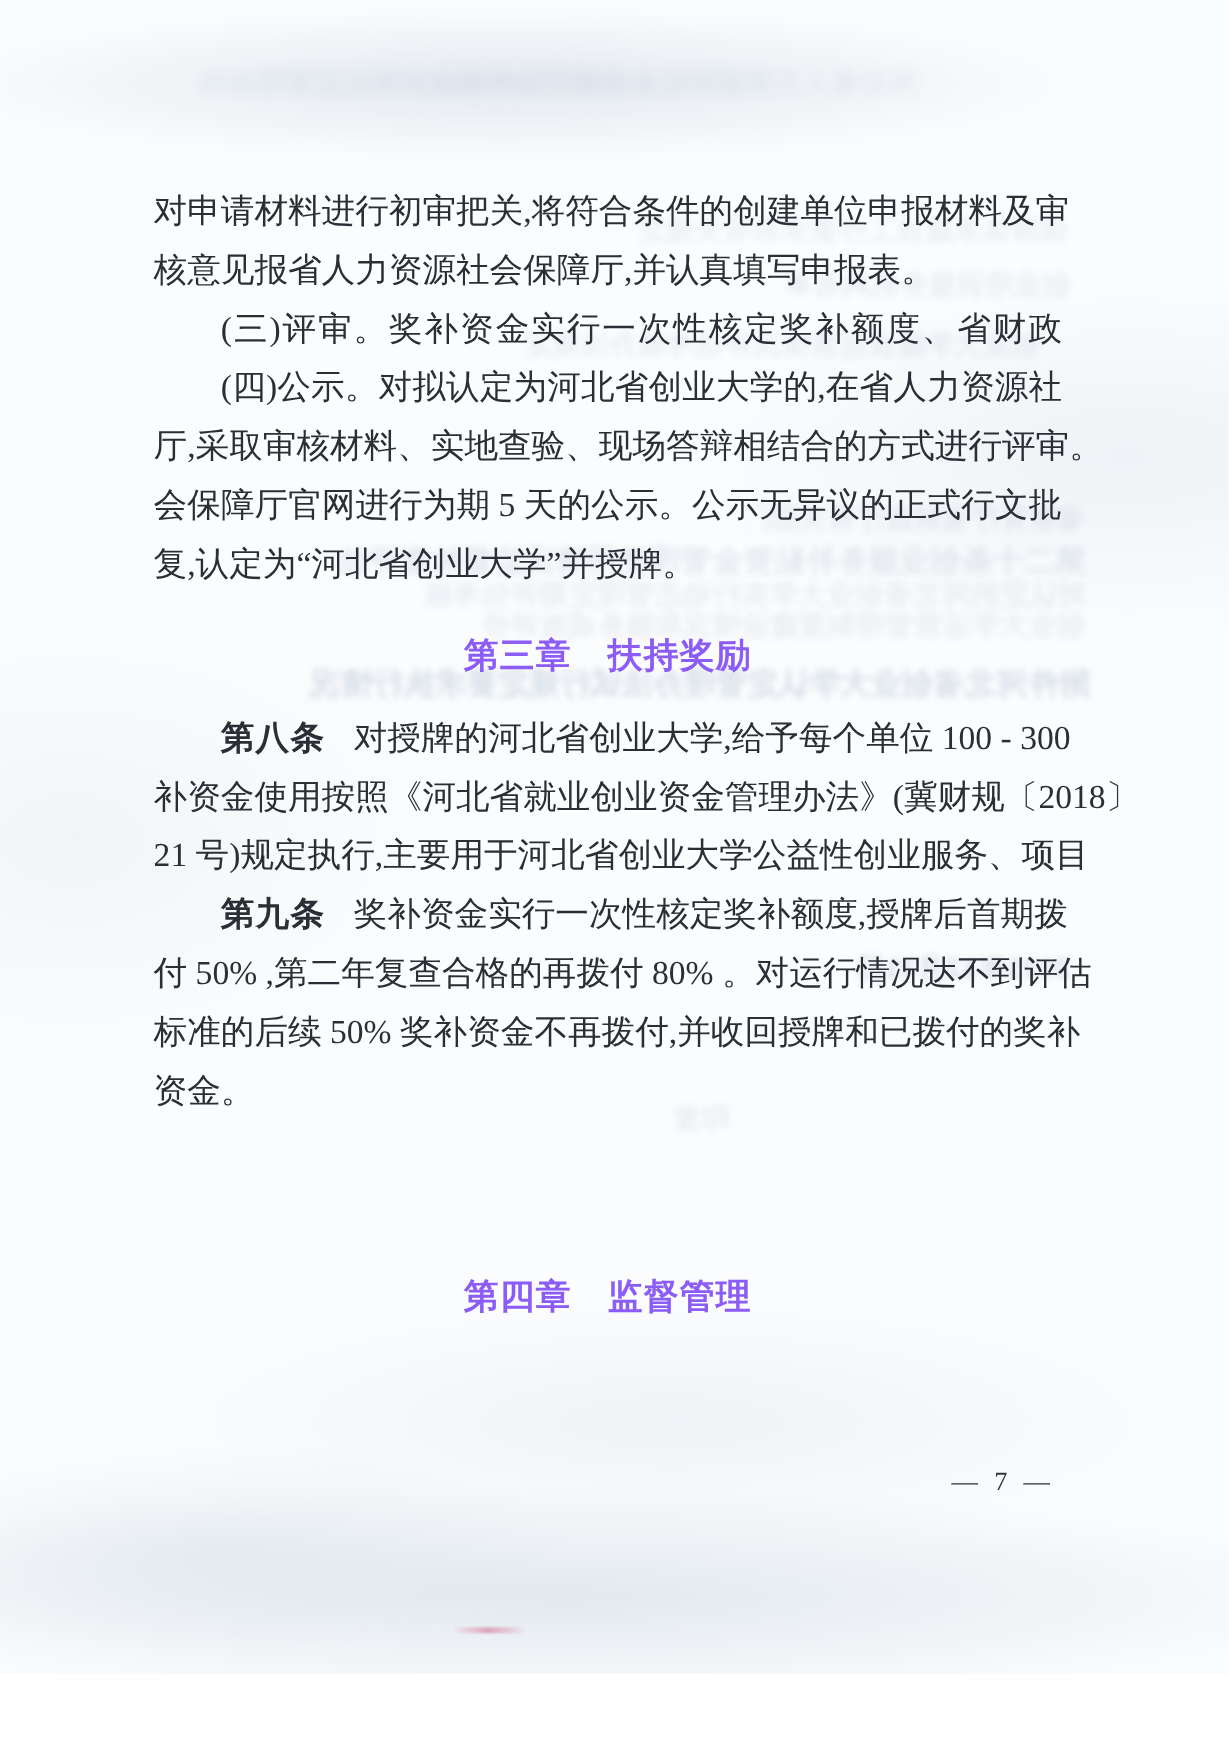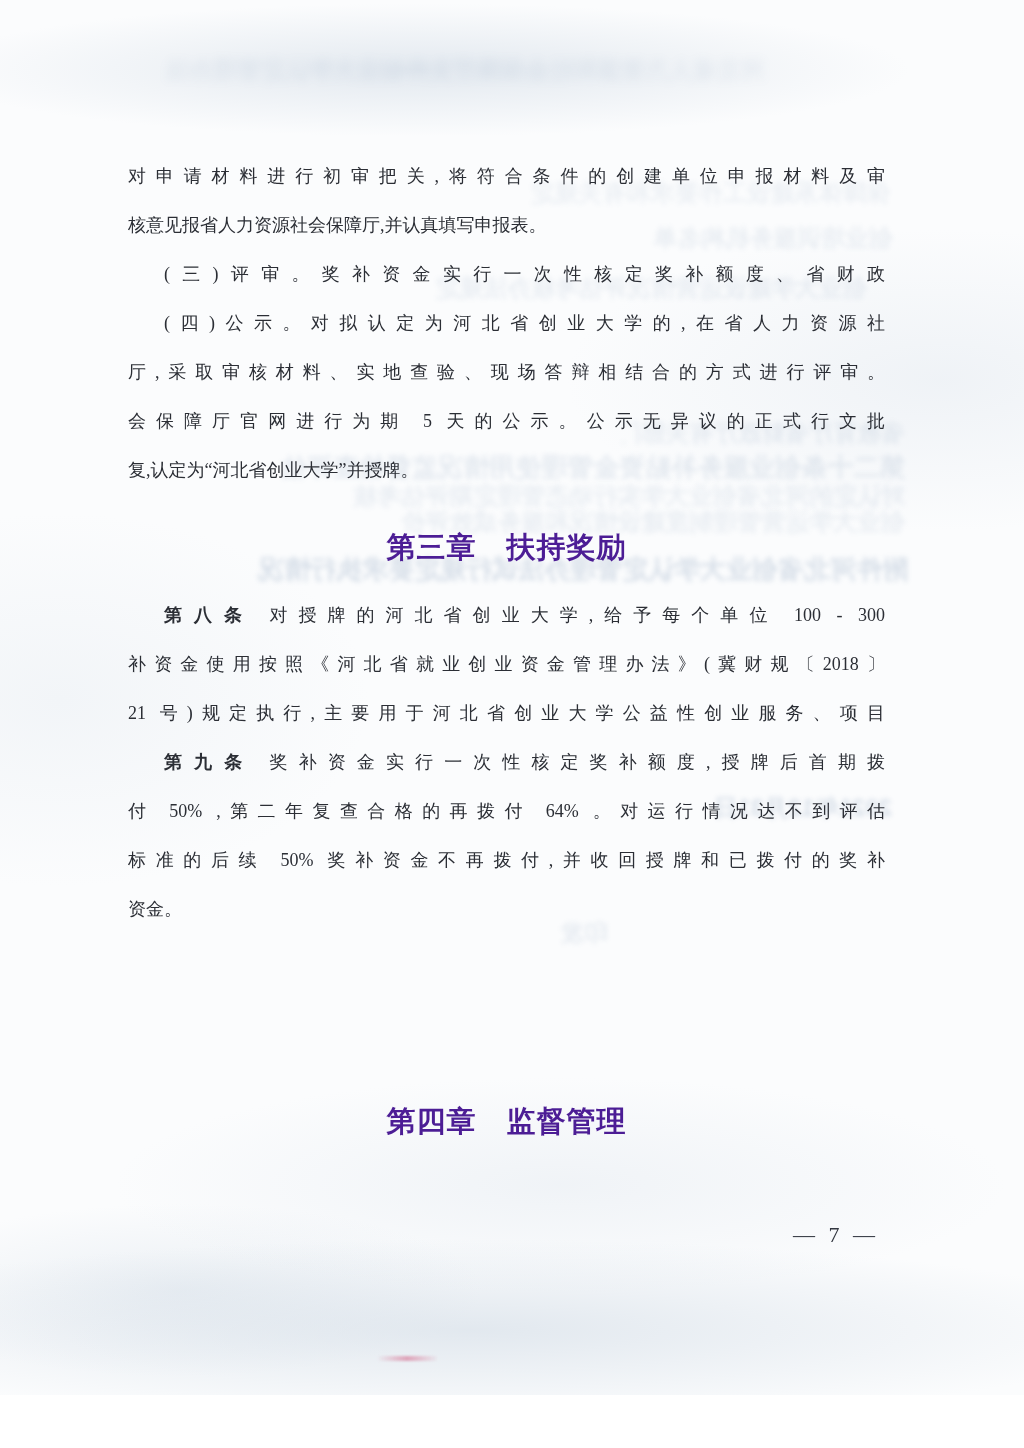--- a/index.html
+++ b/index.html
@@ -17,35 +17,35 @@
       radial-gradient(520px 210px at 940px 380px, rgba(208,218,229,0.28), transparent 72%),
       radial-gradient(430px 260px at 60px 700px,  rgba(210,220,230,0.22), transparent 72%),
       radial-gradient(620px 150px at 560px 1185px,rgba(208,218,229,0.26), transparent 72%),
       radial-gradient(420px 120px at 180px 1290px,rgba(206,217,228,0.35), transparent 72%);
     pointer-events:none;}
   .bottom-strip{position:absolute;left:0;top:1395px;width:1024px;height:53px;background:#ffffff;}
 
   
   .doc{position:absolute;left:0;top:0;width:1024px;height:1448px;color:#2b2e35;}
   .block{position:absolute;left:128px;width:757px;}
-  .line{height:49px;line-height:49px;font-size:18px;white-space:nowrap;
+  .line{height:49px;line-height:49px;font-size:28px;white-space:nowrap;
         text-justify:inter-ideograph;}
   .j{text-align:justify;text-align-last:justify;}
   .ind{text-indent:2em;}
   .art{font-family:Liberation Mono, monospace;font-weight:700;
        margin-right:0.85em;letter-spacing:1px;}
   .b1{top:152px;}
   .b2{top:591px;}
   .b3{top:1131px;}
   .chapter{position:absolute;left:128px;width:757px;margin:0;text-align:center;
            font-family:"Liberation Sans","DejaVu Sans",sans-serif;
-           font-weight:700;font-size:29px;line-height:49px;color:#4c1d95;
+           font-weight:700;font-size:29px;line-height:49px;color:#8b5cf6;
            letter-spacing:1px;}
   .h1pos{top:523px;}
-  .h2pos{top:1097px;}
+  .h2pos{top:1057px;}
   .pagenum{position:absolute;left:128px;top:1220px;width:751px;text-align:right;
            font-size:22px;line-height:30px;letter-spacing:4px;color:#333740;}
 
   
   .ghost{position:absolute;transform:scaleX(-1);filter:blur(2.5px);
          font-family:"Liberation Sans","DejaVu Sans",sans-serif;font-weight:700;
          color:#6f8bad;white-space:nowrap;overflow:hidden;pointer-events:none;
          font-size:24px;line-height:30px;}
   .g0{left:95px;  top:55px;   width:670px; opacity:.11;filter:blur(5px);}
   .g1{left:485px; top:178px;  width:405px; opacity:.10;}
@@ -100,21 +100,21 @@
 
     <div class="block b2">
       <div class="line j ind">
         <span class="art">第八条</span><span>对授牌的河北省创业大学,给予每个单位 100 - 300</span>
       </div>
       <div class="line j">补资金使用按照《河北省就业创业资金管理办法》(冀财规〔2018〕</div>
       <div class="line j">21 号)规定执行,主要用于河北省创业大学公益性创业服务、项目</div>
       <div class="line j ind">
         <span class="art">第九条</span><span>奖补资金实行一次性核定奖补额度,授牌后首期拨</span>
       </div>
-      <div class="line j">付 50% ,第二年复查合格的再拨付 64% 。对运行情况达不到评估</div>
+      <div class="line j">付 50% ,第二年复查合格的再拨付 80% 。对运行情况达不到评估</div>
       <div class="line j">标准的后续 50% 奖补资金不再拨付,并收回授牌和已拨付的奖补</div>
       <div class="line">资金。</div>
     </div>
 
     <h2 class="chapter h2pos">第四章　监督管理</h2>
 
 
     <div class="pagenum">— 7 —</div>
   </main>
 </div>

